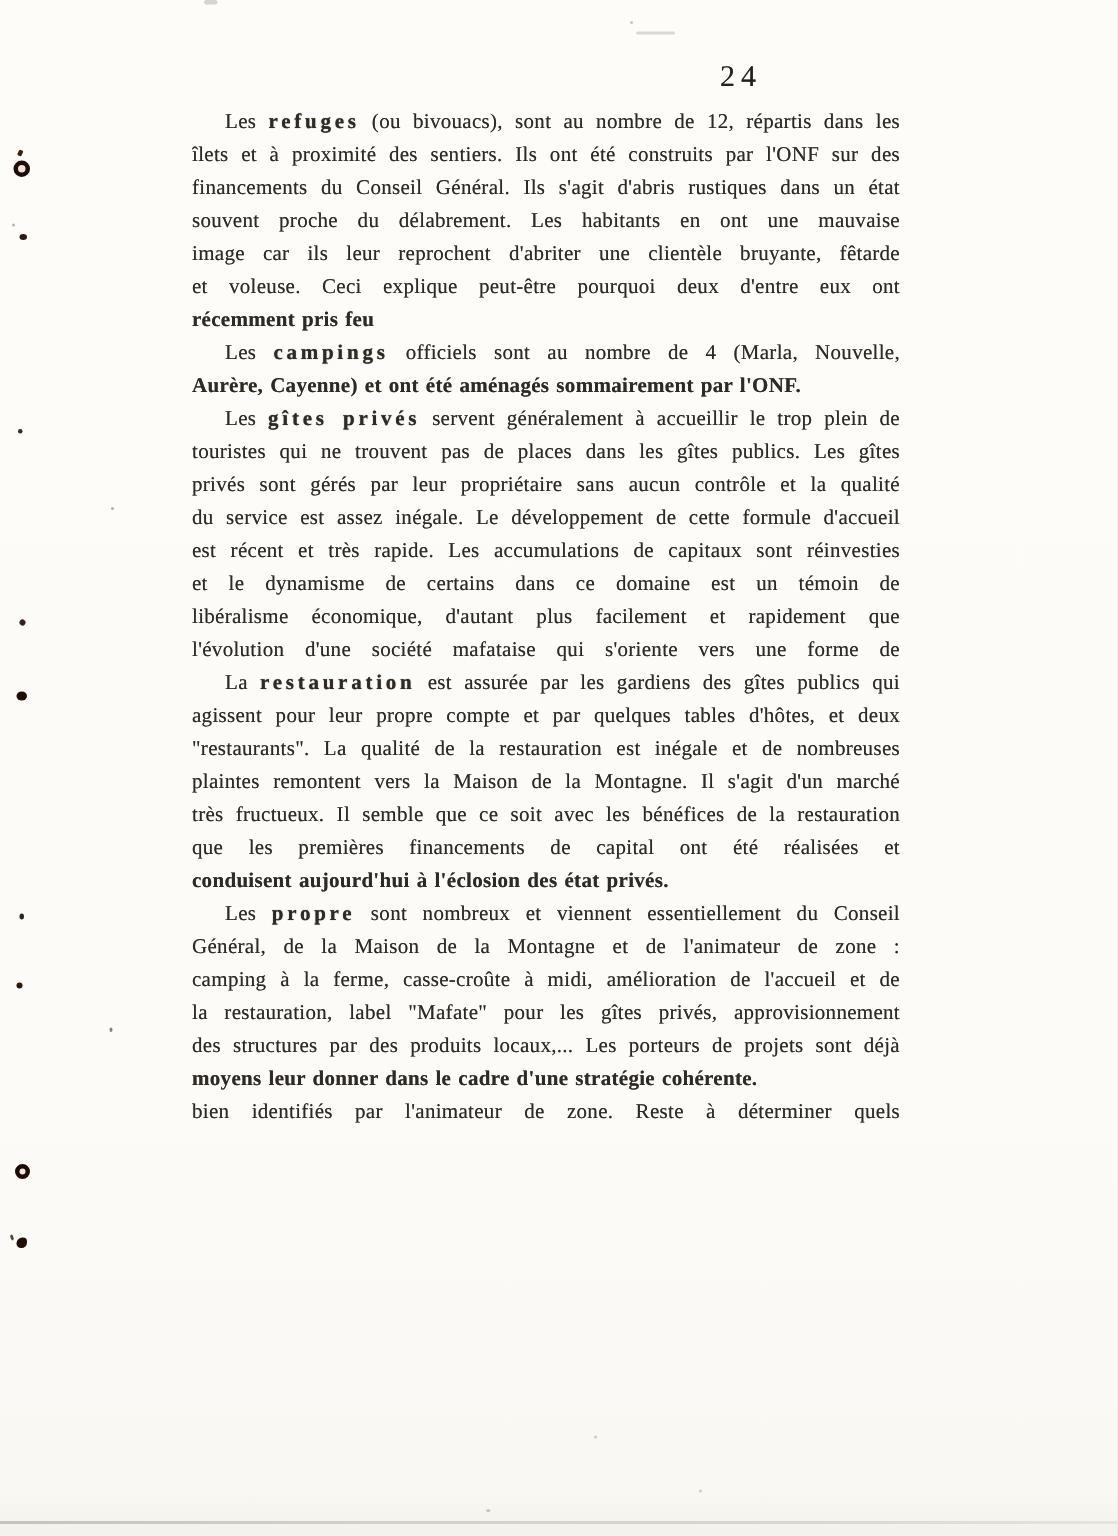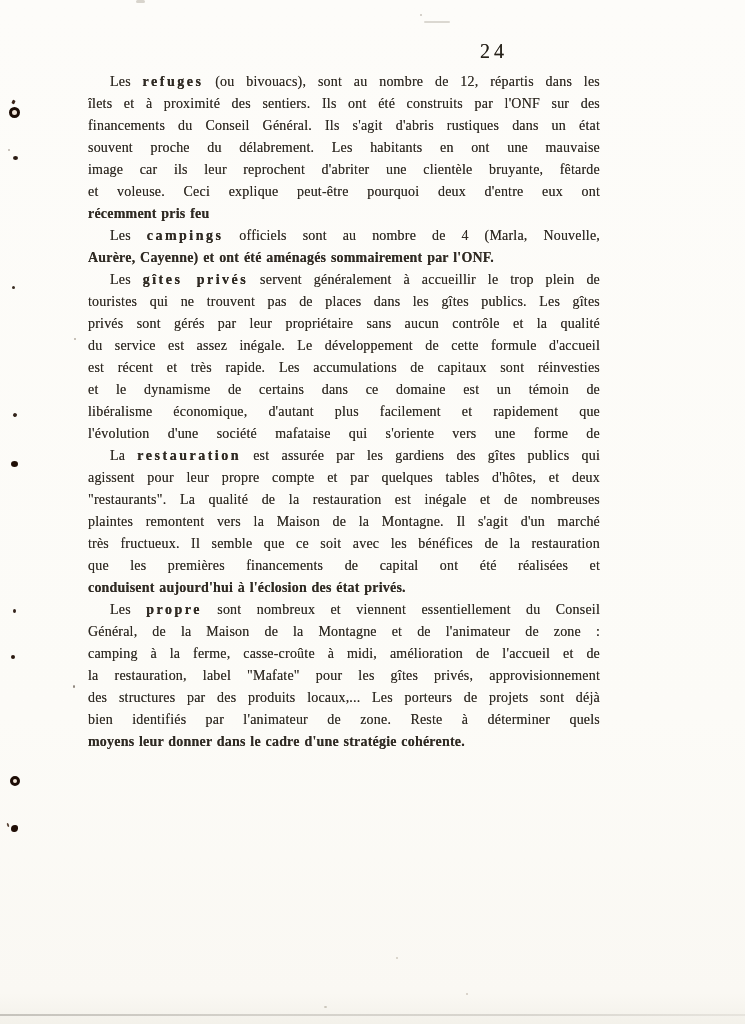--- a/index.html
+++ b/index.html
@@ -33,21 +33,21 @@
   }
   .line {
     height: 22px;
     line-height: 22px;
     overflow: hidden;
     text-align: justify;
     text-align-last: justify;
     white-space: nowrap;
   }
   
-  .line { white-space: normal; }
+  .line { white-space: normal; margin-left: 40px; }
   .line.indent { text-indent: 22px; }
   .line.last { text-align-last: left; font-weight: bold; }
   b.lead {
     font-weight: 700;
     letter-spacing: 2.5px;
     text-shadow: 0 0 0.6px rgba(35,28,20,0.8);
   }
   .speck { position: absolute; border-radius: 50%; }
   .bottom-line {
     position: absolute;
@@ -87,22 +87,22 @@
       <div class="line">"restaurants". La qualité de la restauration est inégale et de nombreuses</div>
       <div class="line">plaintes remontent vers la Maison de la Montagne. Il s'agit d'un marché</div>
       <div class="line">très fructueux. Il semble que ce soit avec les bénéfices de la restauration</div>
       <div class="line">que les premières financements de capital ont été réalisées et</div>
       <div class="line last">conduisent aujourd'hui à l'éclosion des état privés.</div>
       <div class="line indent">Les <b class="lead">propre</b> sont nombreux et viennent essentiellement du Conseil</div>
       <div class="line">Général, de la Maison de la Montagne et de l'animateur de zone :</div>
       <div class="line">camping à la ferme, casse-croûte à midi, amélioration de l'accueil et de</div>
       <div class="line">la restauration, label "Mafate" pour les gîtes privés, approvisionnement</div>
       <div class="line">des structures par des produits locaux,... Les porteurs de projets sont déjà</div>
+      <div class="line last">moyens leur donner dans le cadre d'une stratégie cohérente.</div>
       <div class="line">bien identifiés par l'animateur de zone. Reste à déterminer quels</div>
-      <div class="line last">moyens leur donner dans le cadre d'une stratégie cohérente.</div>
     </div>
 
   <div class="speck" style="left:136px;top:0;width:9px;height:3px;background:#d8d4cc;border-radius:2px;"></div>
   <div class="speck" style="left:420px;top:14px;width:2px;height:2px;background:#c9c4bb;"></div>
   <div class="speck" style="left:424px;top:21px;width:26px;height:2px;background:#dbd8d1;border-radius:2px;"></div>
   <div class="speck" style="left:12px;top:100px;width:3px;height:4px;background:#3a2317;transform:rotate(25deg);border-radius:1px;"></div>
   <div class="speck" style="left:9px;top:107px;width:5px;height:5px;background:#f0e4d8;border:3px solid #1c0d06;"></div>
   <div class="speck" style="left:8px;top:149px;width:2px;height:2px;background:#b9b2a8;"></div>
   <div class="speck" style="left:13px;top:156px;width:5px;height:4px;background:#2a1a12;"></div>
   <div class="speck" style="left:12px;top:286px;width:3px;height:3px;background:#3a2c22;"></div>

